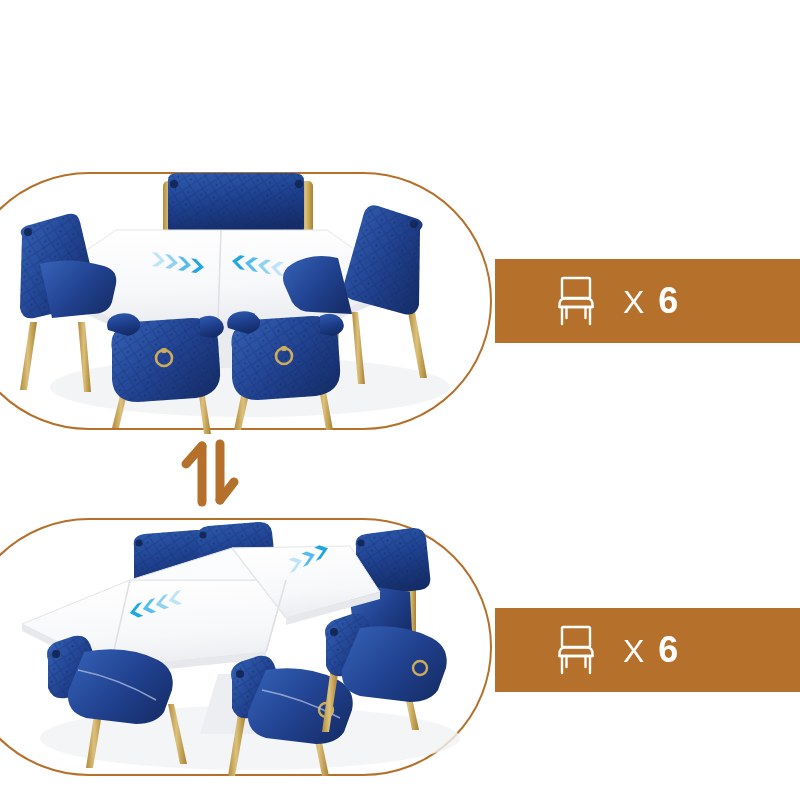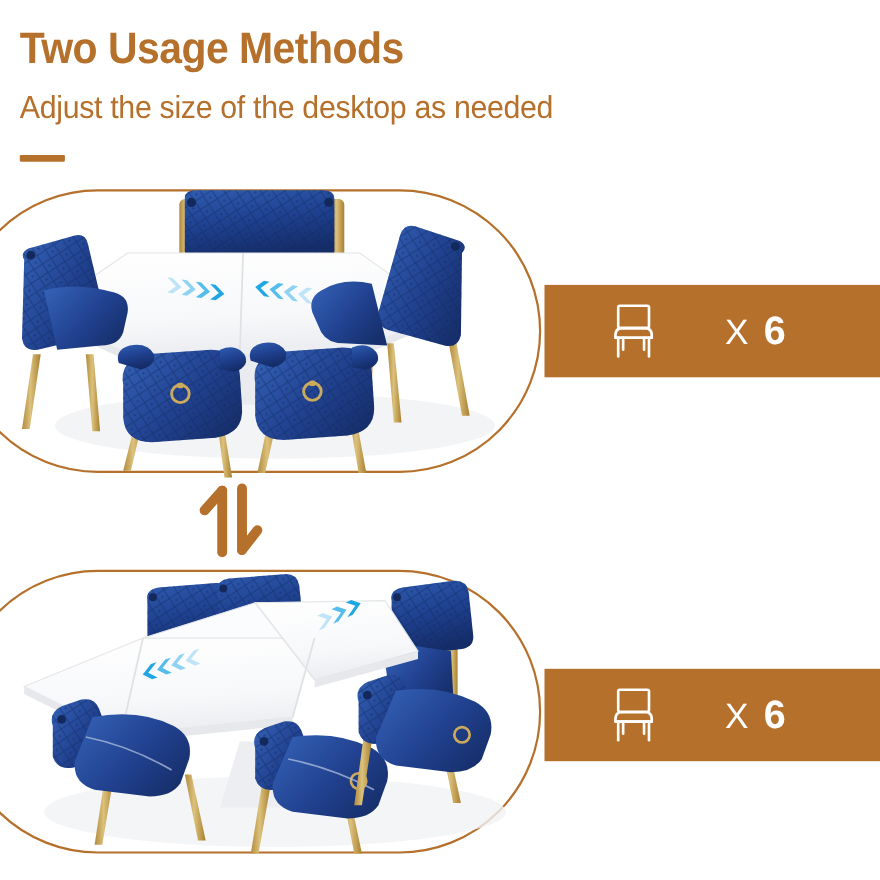--- a/index.html
+++ b/index.html
@@ -40,45 +40,40 @@
     box-sizing:border-box;
     background:transparent;
   }
   .panel-1 .pill-outline{top:0;height:258px;}
   .panel-2 .pill-outline{top:0;height:258px;}
 
   .banner{
     position:absolute;left:495px;width:305px;height:84px;
     background:#b5702b;
     display:flex;align-items:center;
-    box-sizing:border-box;padding-left:58px;gap:36px;
+    box-sizing:border-box;padding-left:58px;
   }
   .banner .chair-icon{width:48px;height:52px;flex:none;}
   .banner .times-qty{
     color:#ffffff;font-family:"Liberation Sans",sans-serif;
     font-size:36px;font-weight:bold;margin-left:22px;white-space:nowrap;
     letter-spacing:2px;
   }
   .banner .times-qty .x{font-weight:400;font-size:32px;}
 
   .scene{position:absolute;left:0;top:0;width:500px;height:262px;overflow:visible;}
 
   
   .swap-arrow{position:absolute;left:178px;top:438px;width:62px;height:70px;}
 </style>
 </head>
 <body>
 
 <div class="page">
 
-  <div class="header">
-    <div class="title">Two Usage Methods</div>
-    <div class="subtitle">Adjust the size of the desktop as needed</div>
-    <div class="accent-bar"></div>
-  </div>
 
   <div class="panel panel-1" style="left:0;top:172px;width:800px;height:262px;">
 
     <div class="pill-outline"></div>
 
     <div class="banner" style="top:87px;">
       <svg class="chair-icon" viewBox="0 0 48 52">
         <g fill="none" stroke="#ffffff" stroke-width="2.4" stroke-linecap="round" stroke-linejoin="round">
           <rect x="9" y="3" width="28" height="20" rx="1.5"></rect>
           <path d="M6.5 30 C6.5 25.5 8.5 23.5 12 23.5 L34 23.5 C37.5 23.5 39.5 25.5 39.5 30 L39.5 32 L6.5 32 Z"></path>

